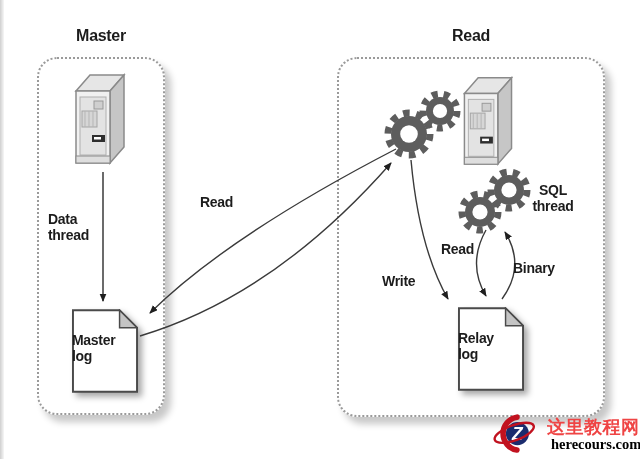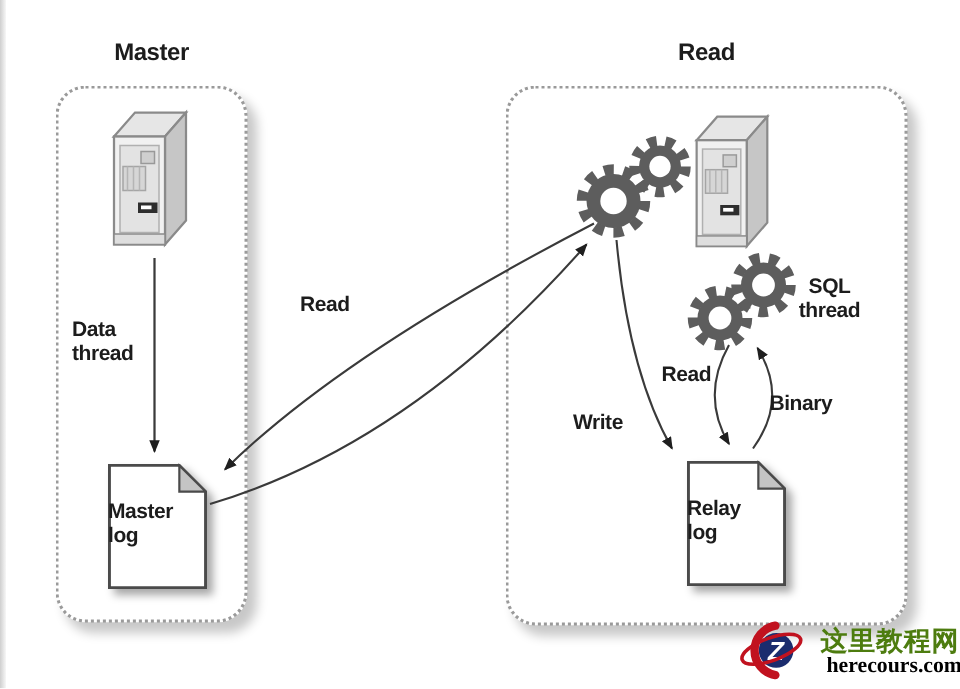--- a/index.html
+++ b/index.html
@@ -26,21 +26,21 @@
   #replay-label{left:513px;top:261px;width:56px;}
   #binary-log-label{left:72px;top:333px;width:62px;}
   #relay-log-label{left:458px;top:331px;width:87px;}
   .icon-svg{position:absolute;}
   .doc-svg{filter:drop-shadow(4px 4px 3px rgba(0,0,0,0.35));}
   #overlay{position:absolute;left:0;top:0;z-index:5;pointer-events:none;}
   .lbl,.box-title{z-index:6;}
   #watermark{position:absolute;left:488px;top:409px;width:152px;height:50px;z-index:7;}
   #logo-mark{position:absolute;left:0;top:2px;}
   #site-name{position:absolute;left:59px;top:6px;width:92px;font-size:18px;font-weight:700;
-    color:#4d7c0f;letter-spacing:0.5px;white-space:nowrap;}
+    color:#ef4444;letter-spacing:0.5px;white-space:nowrap;}
   #site-url{position:absolute;left:63px;top:27px;font-family:"Liberation Serif",serif;
     font-size:14.5px;font-weight:700;color:#000000;white-space:nowrap;}
 </style>
 </head>
 <body>
 
 <div class="stage">
 
   <div class="edge-artifact"></div>
 

